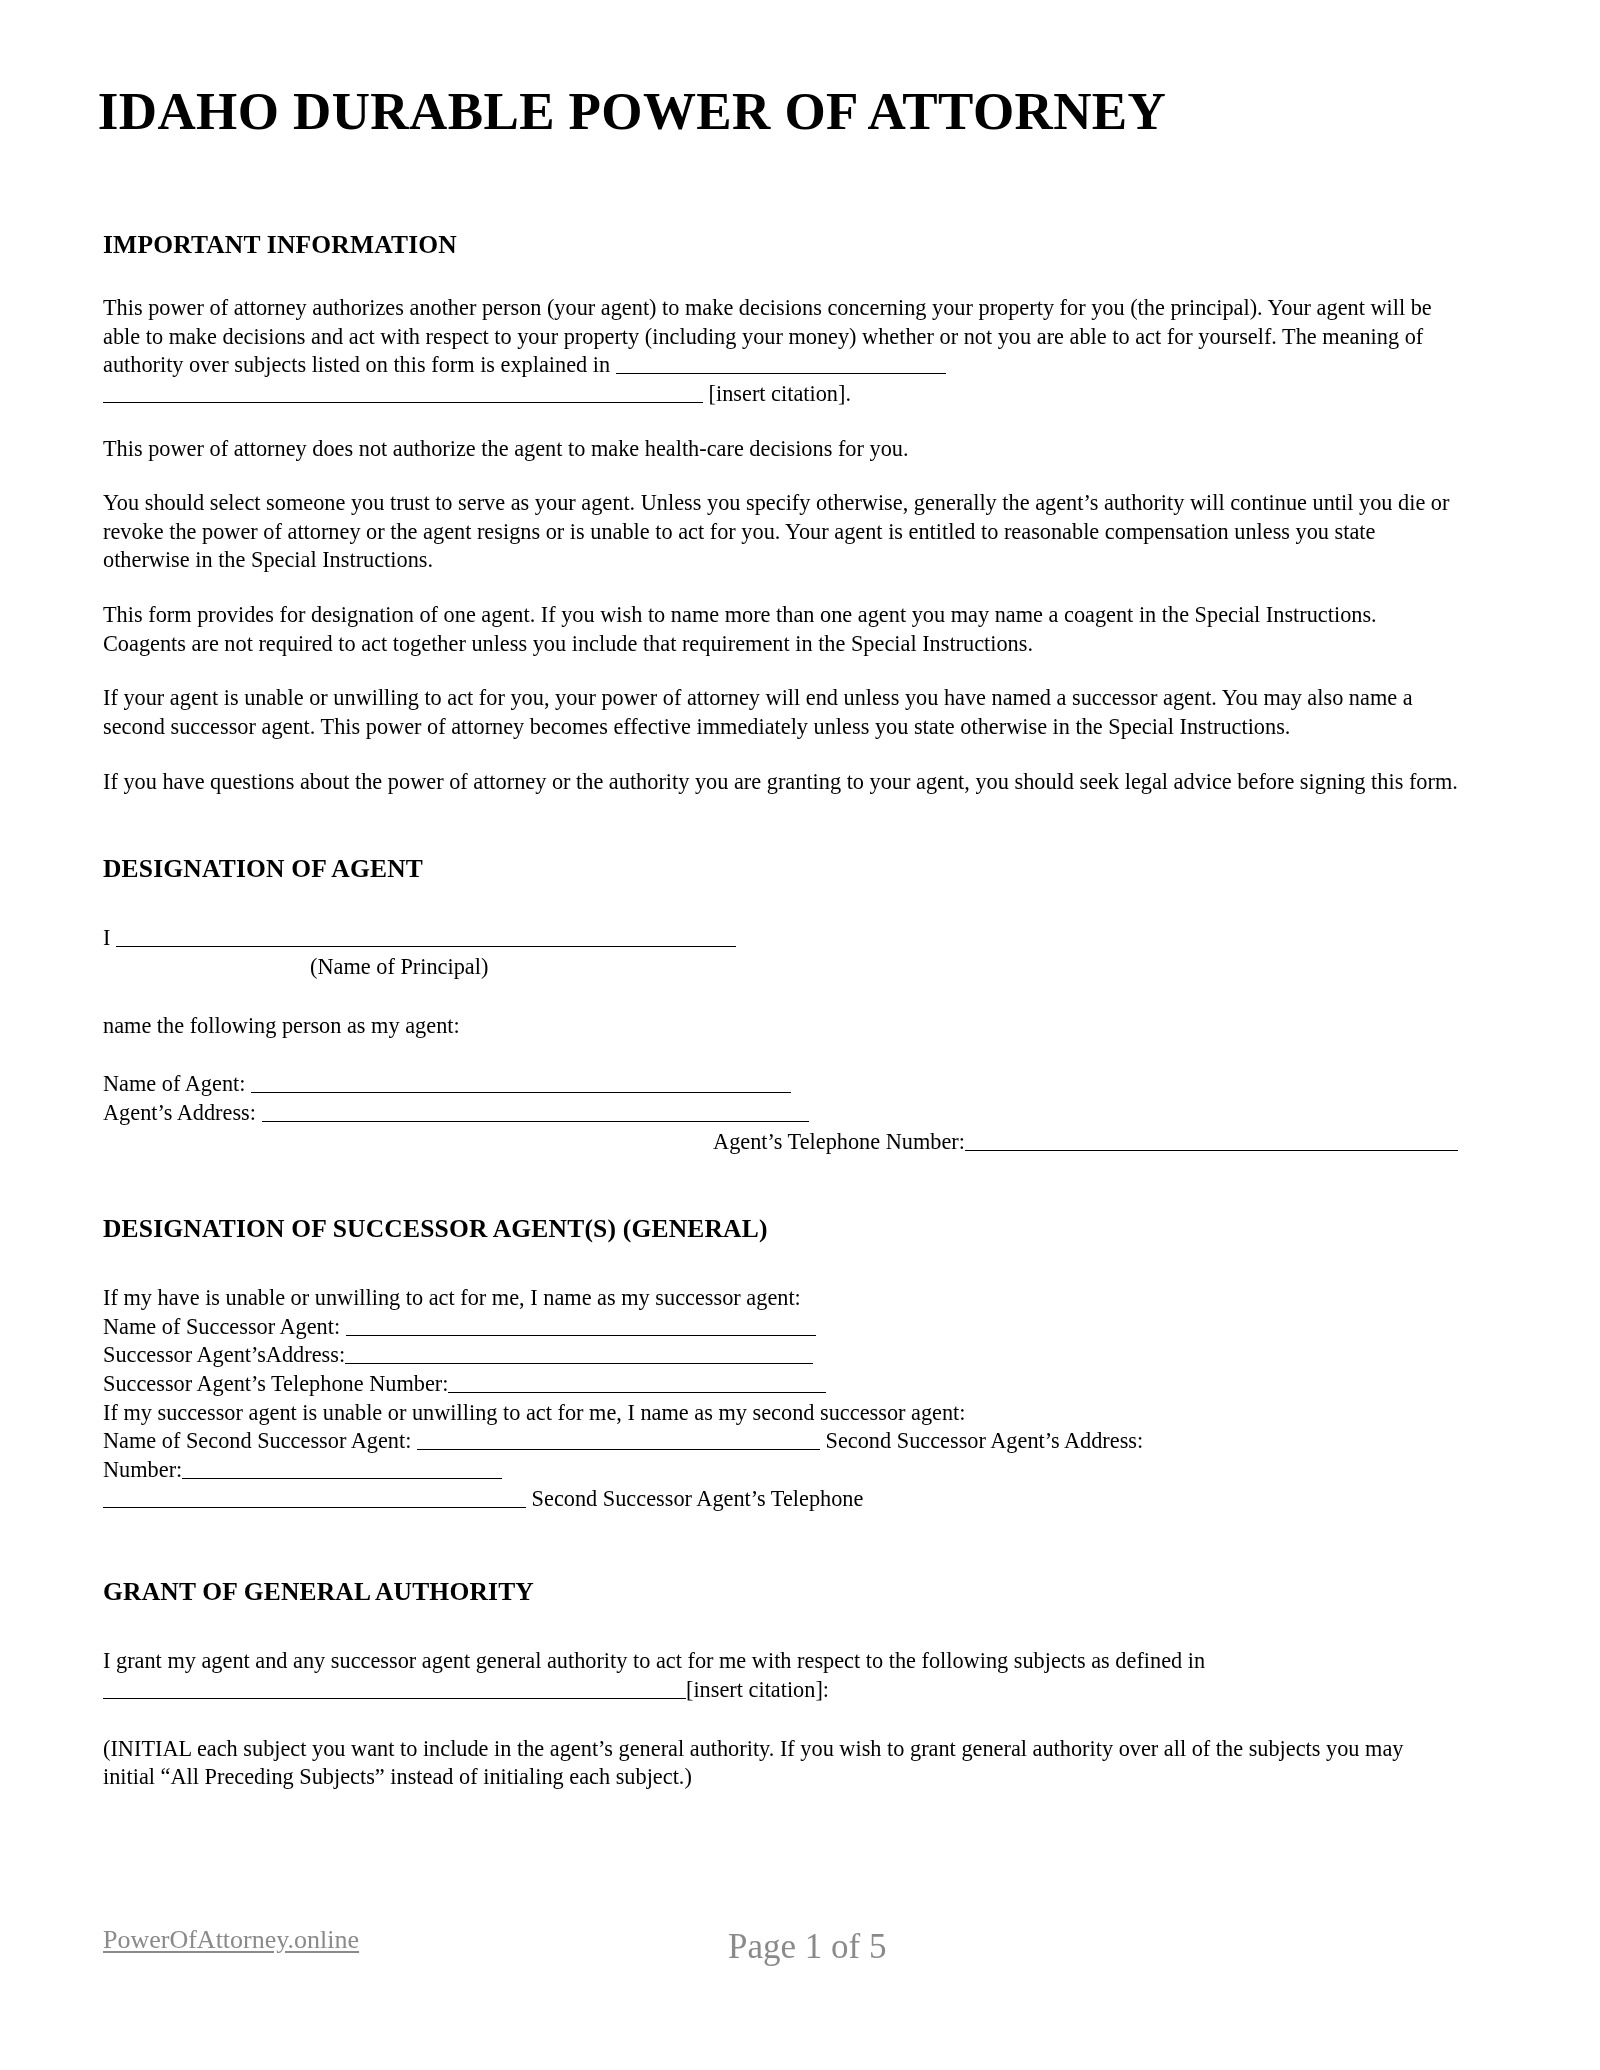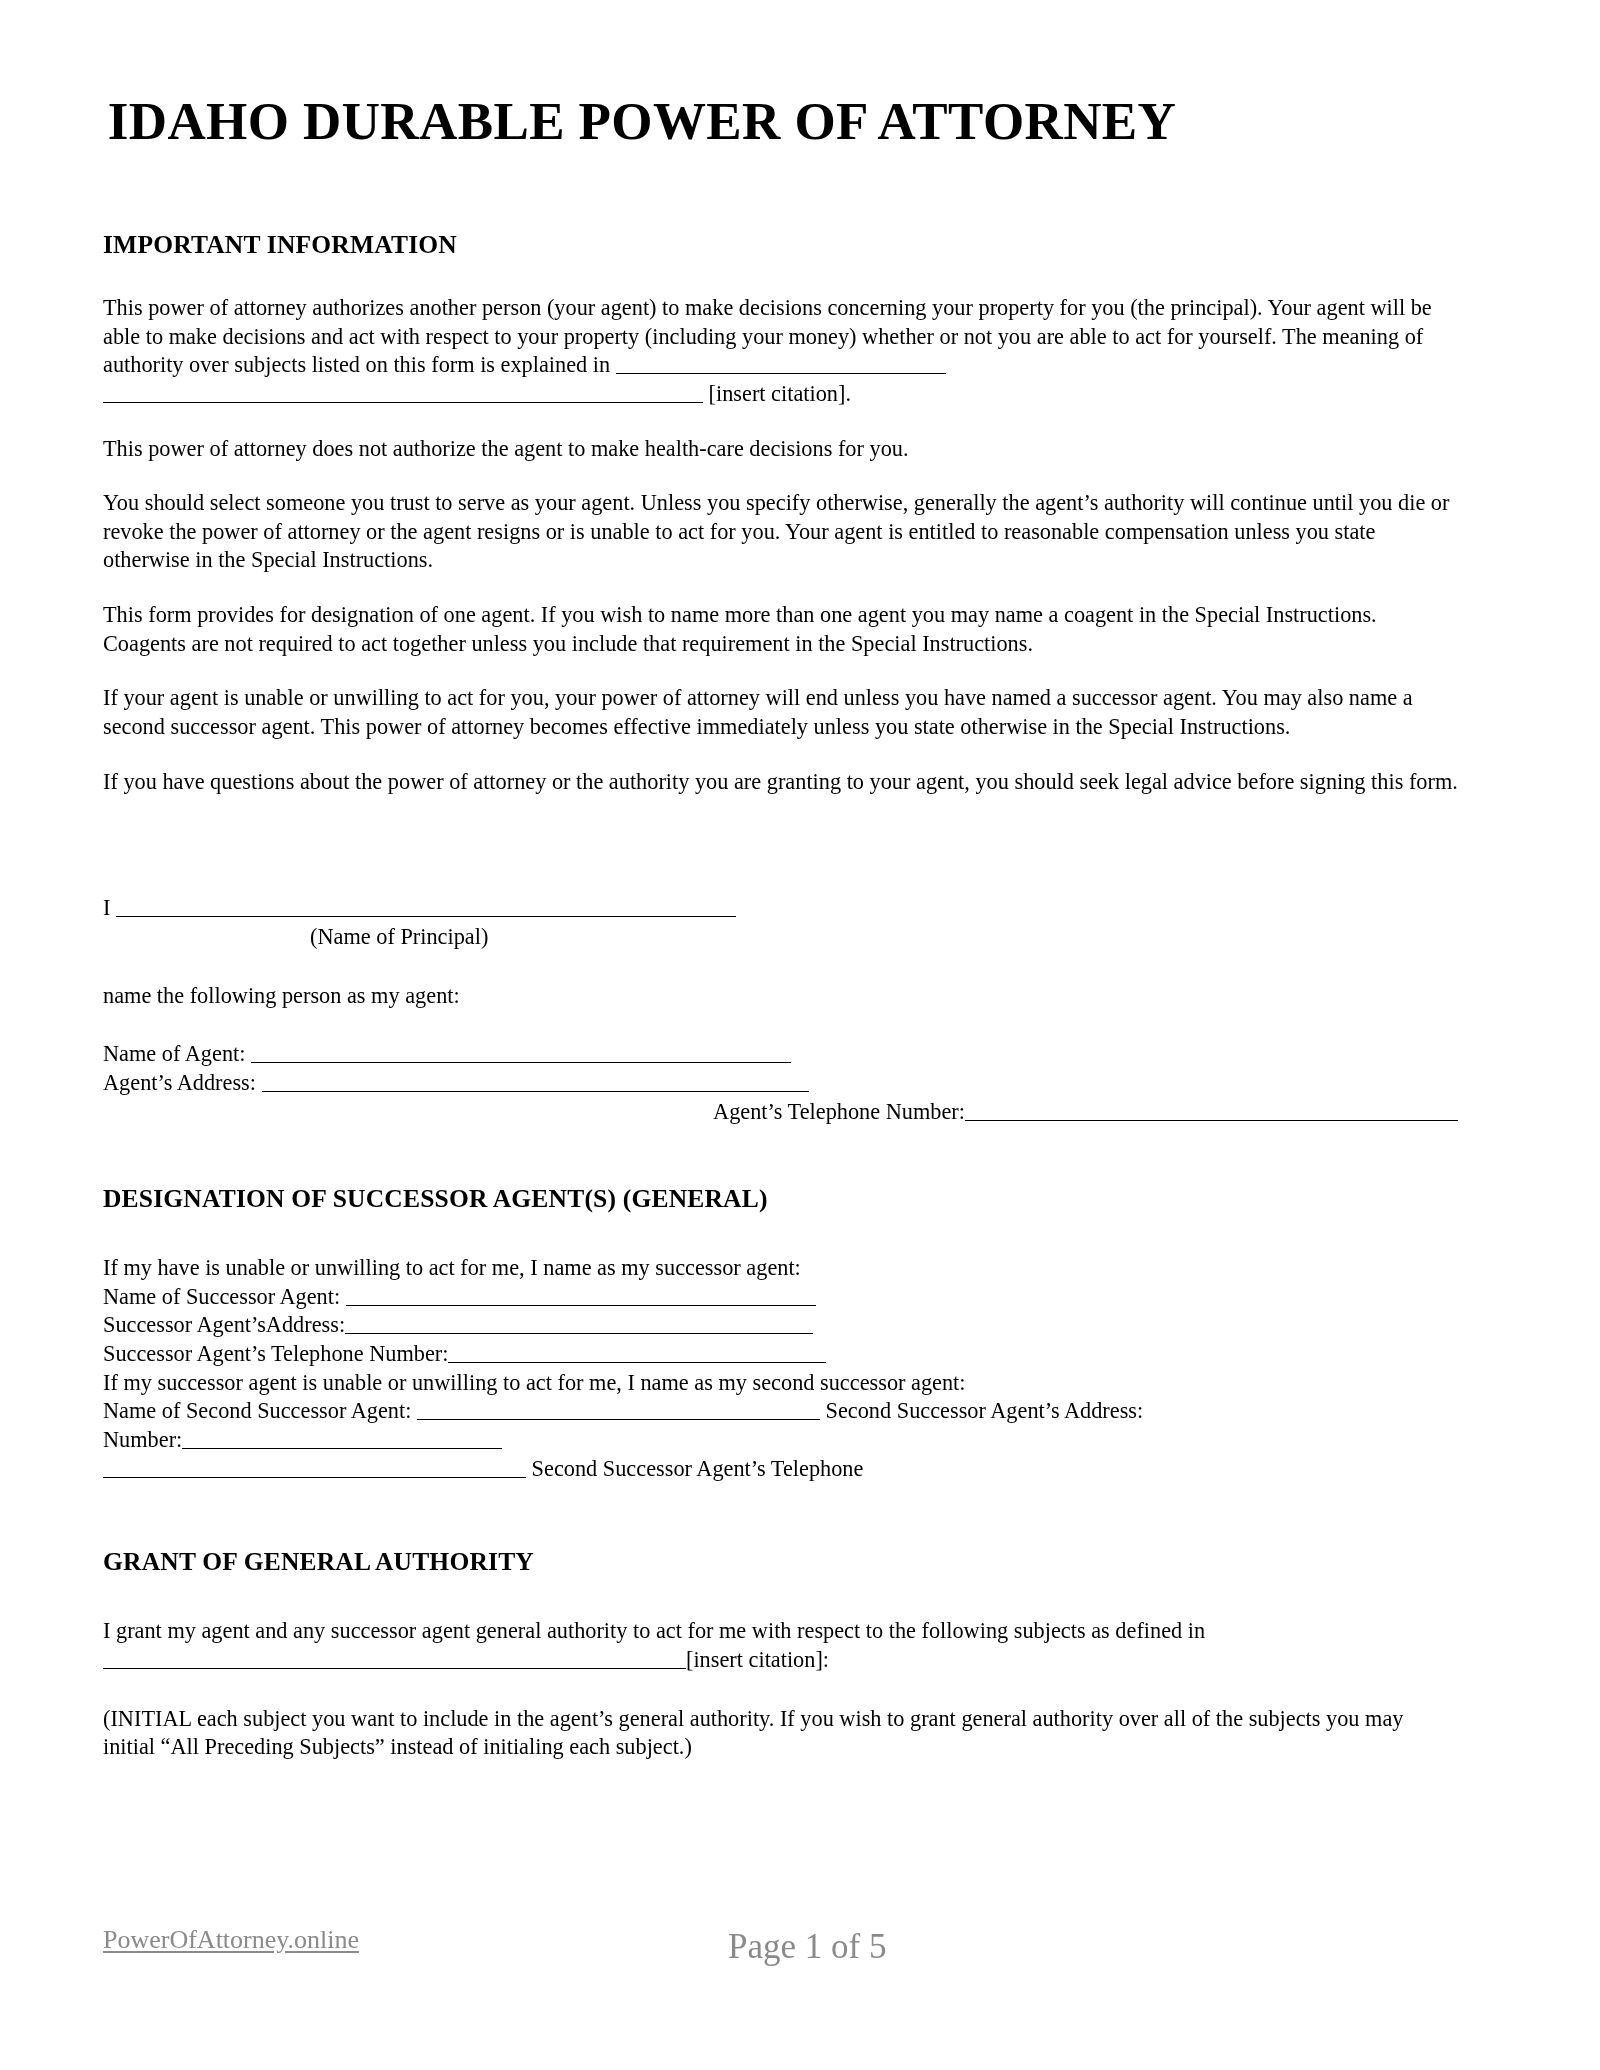--- a/index.html
+++ b/index.html
@@ -6,21 +6,21 @@
     margin: 0;
     padding: 0;
     background: #ffffff;
   }
   .page {
     position: relative;
     width: 1600px;
     height: 2070px;
     background: #ffffff;
     box-sizing: border-box;
-    padding: 12px;
+    padding: 2px;
     font-family: "Liberation Serif", "DejaVu Serif", serif;
     color: #000000;
     overflow: hidden;
   }
   .content {
     position: absolute;
     left: 103px;
     top: 0;
     width: 1355px;
   }
@@ -141,20 +141,21 @@
     <div class="sp-26"></div>
 
     <div class="para">If your agent is unable or unwilling to act for you, your power of attorney will end unless you have named a successor agent. You may also name a second successor agent. This power of attorney becomes effective immediately unless you state otherwise in the Special Instructions.</div>
 
     <div class="sp-26"></div>
 
     <div class="para">If you have questions about the power of attorney or the authority you are granting to your agent, you should seek legal advice before signing this form.</div>
 
     <div class="sp-58"></div>
 
+    <div class="section-heading">DESIGNATION OF AGENT</div>
 
     <div class="sp-40"></div>
 
     <div class="field-line"><span>I</span> <span class="ul" style="width:620px;"></span></div>
 
     <div class="caption">(Name of Principal)</div>
 
     <div class="sp-30"></div>
 
     <div class="para">name the following person as my agent:</div>

